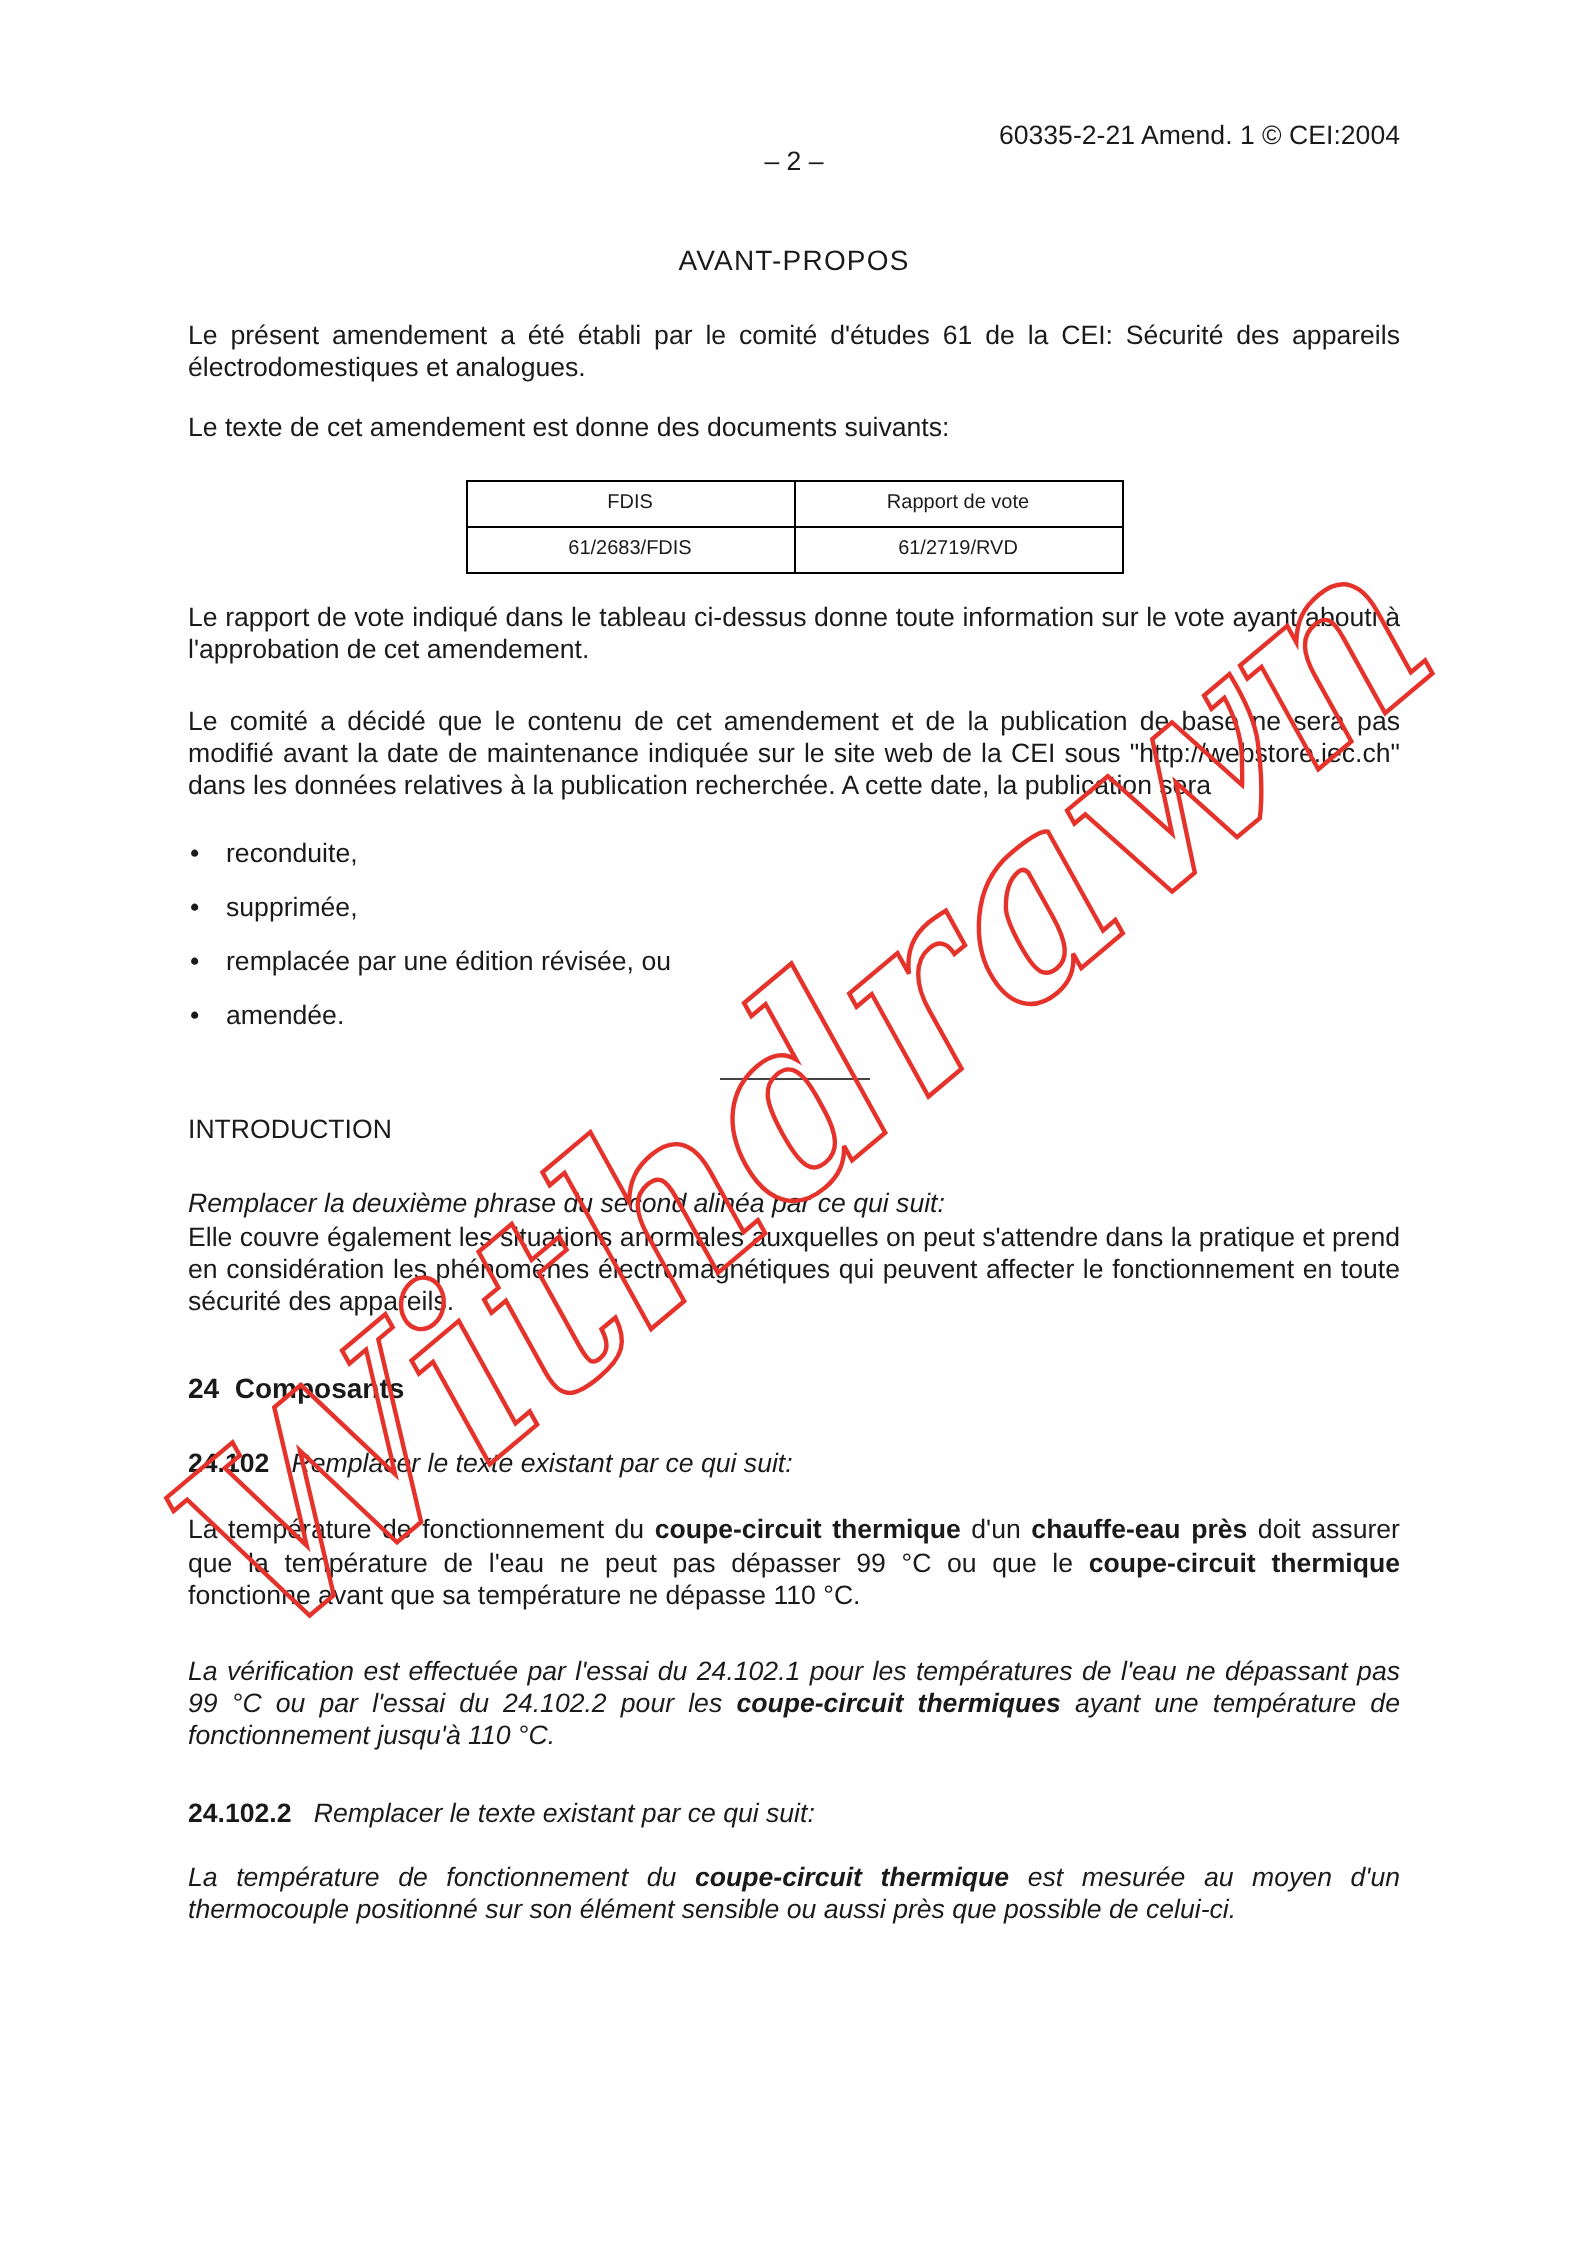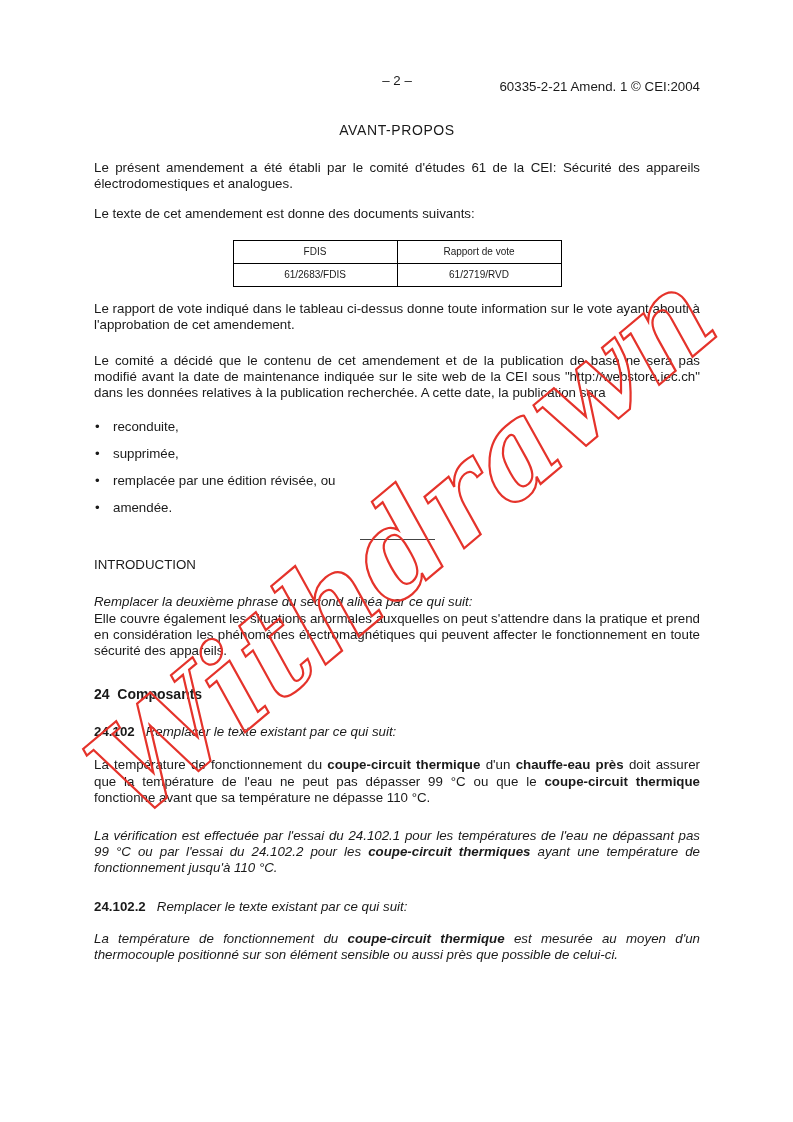--- a/index.html
+++ b/index.html
@@ -3,21 +3,21 @@
 <meta charset="utf-8">
 <style>
   html,body{margin:0;padding:0;background:#fff;}
   .page{
     position:relative;width:793px;height:1122px;background:#fff;
     font-family:"Liberation Sans",sans-serif;color:#1a1a1a;overflow:hidden;margin:0 auto;
   }
   .content{position:absolute;left:94px;top:0;width:606px;}
   .page-header{position:relative;height:90px;}
   .page-number{position:absolute;left:0;right:0;top:73px;text-align:center;font-size:13.3px;}
-  .doc-ref{position:absolute;right:0;top:79px;font-size:13.3px;}
+  .doc-ref{position:absolute;right:0;top:60px;font-size:13.3px;}
   h1.doc-title{margin:32px 0 0 0;text-align:center;font-size:14px;font-weight:400;letter-spacing:.6px;}
   p{font-size:13.3px;line-height:16.2px;text-align:justify;margin:0;}
   .b{font-weight:bold;}
   .i{font-style:italic;}
   .mt14{margin-top:14px;} .mt16{margin-top:16px;} .mt17{margin-top:17px;}
   .mt18{margin-top:18px;} .mt19{} .mt20{margin-top:20px;}
   .mt22{margin-top:22px;}
   .p-first{margin-top:22px;}
   table.docs{border-collapse:collapse;margin:17px auto 0 auto;}
   table.docs td,table.docs th{

